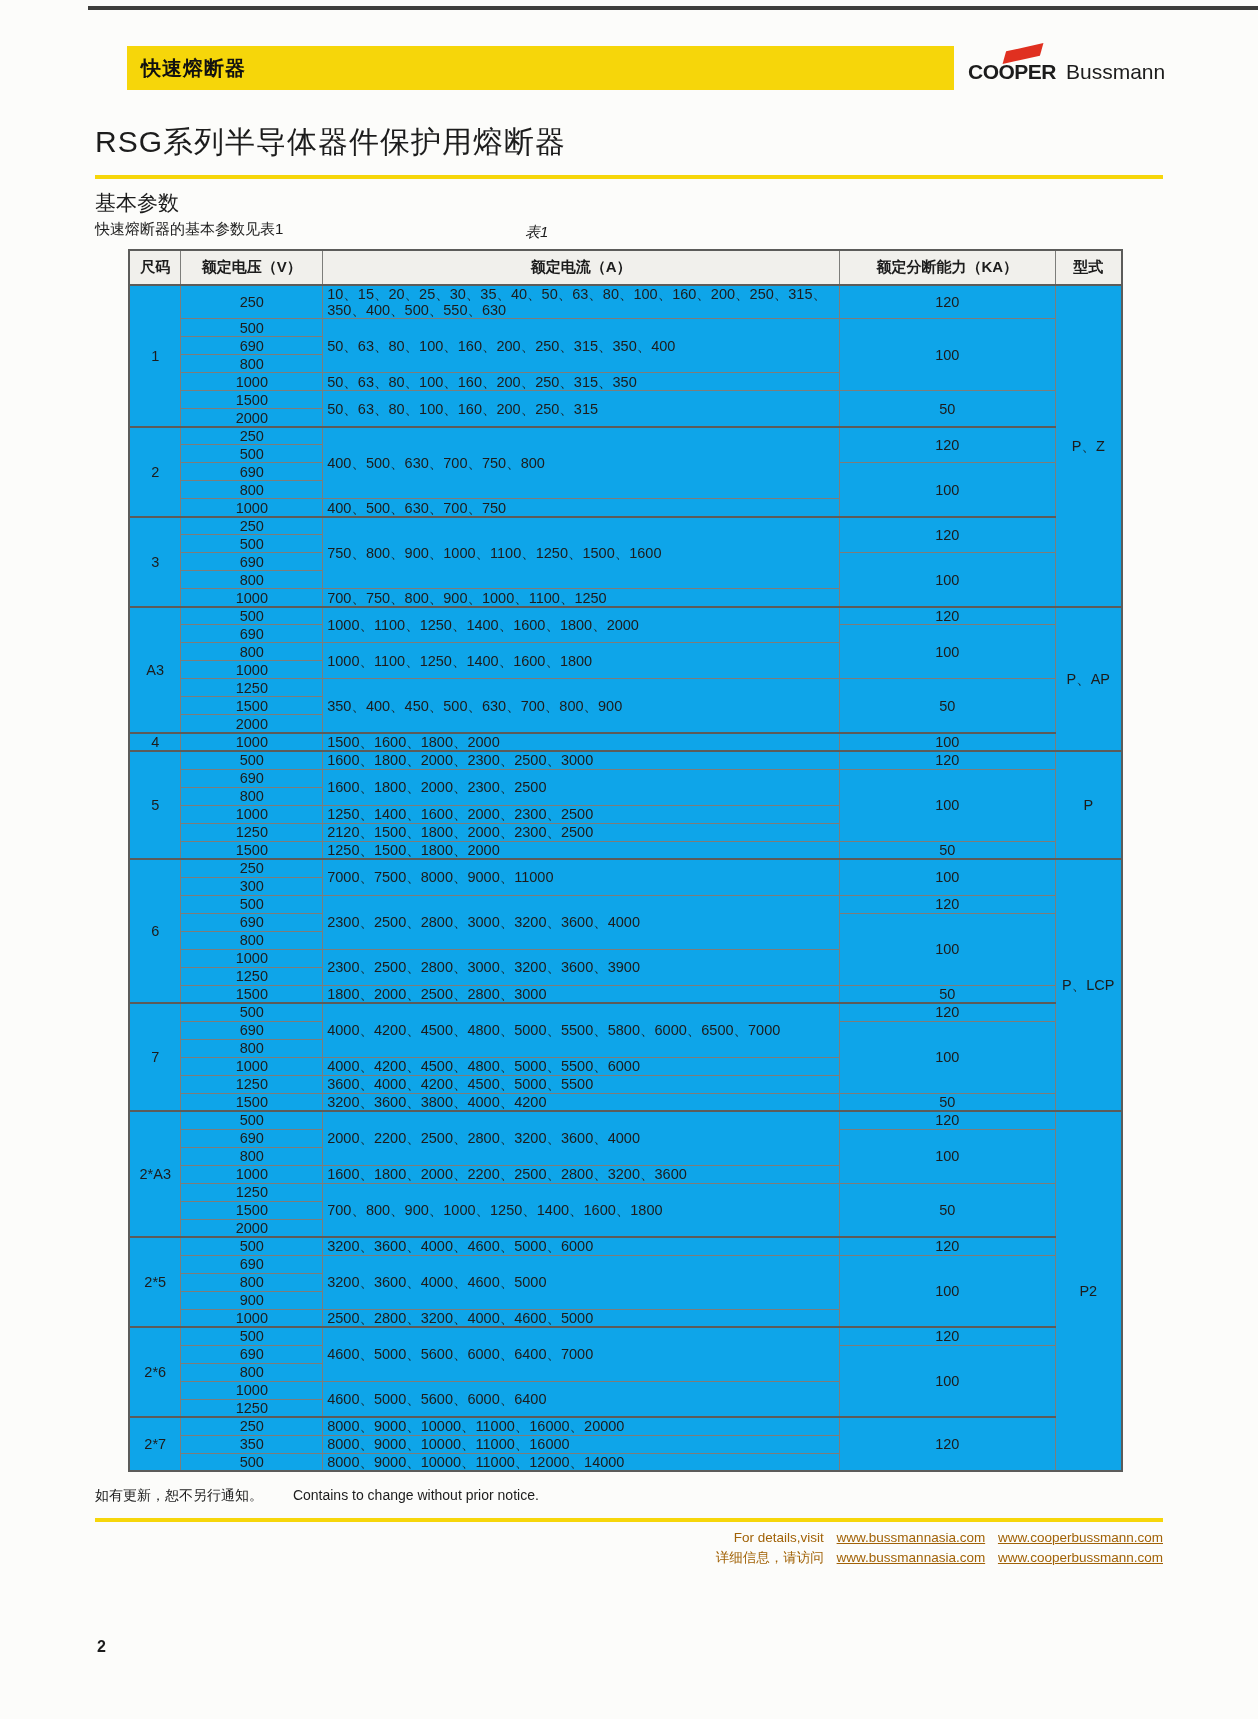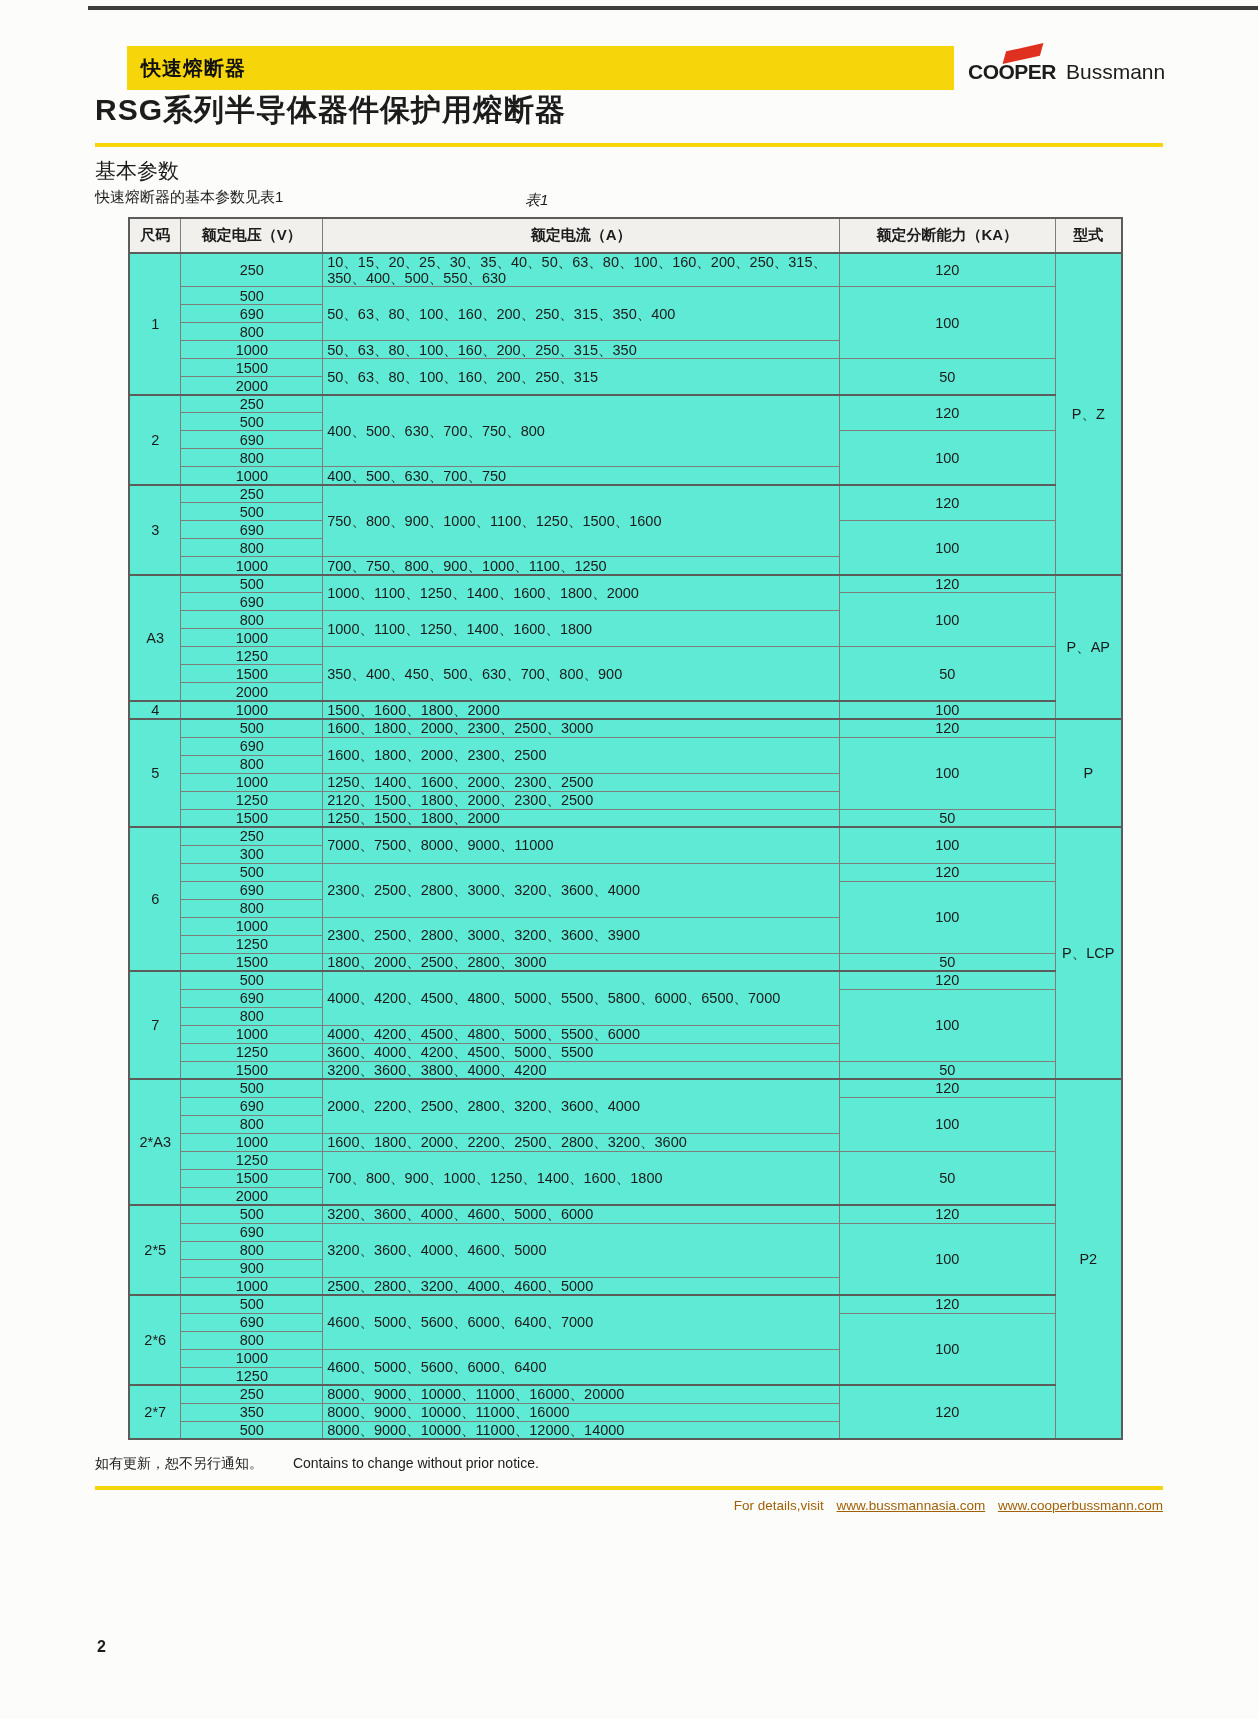--- a/index.html
+++ b/index.html
@@ -59,23 +59,23 @@
   }
   .logo-text {
     position: absolute;
     bottom: 6px; left: 0;
     white-space: nowrap;
   }
   .logo-bold { font-size: 21px; font-weight: bold; letter-spacing: -0.5px; }
   .logo-reg  { font-size: 21px; font-weight: 400; margin-left: 10px; }
   
   .page-title {
-    margin-top: 0;
+    margin-top: 32px;
     font-size: 30px;
-    font-weight: bold;
+    font-weight: normal;
     letter-spacing: 1px;
   }
   .title-divider {
     margin-top: 12px;
     height: 4px;
     background: #f6d60a;
   }
   .section-heading {
     margin-top: 10px;
     font-size: 21px;
@@ -89,21 +89,21 @@
     font-size: 15px;
     font-style: italic;
   }
   
   table.params {
     margin-top: 7px;
     margin-left: 33px;
     width: 995px;
     border-collapse: collapse;
     border: 2px solid #5c5c5a;
-    background: #5eead4;
+    background: #0ea5e9;
   }
   table.params th, table.params td {
     border: 1px solid #7d7d7a;
     font-size: 14.5px;
     line-height: 1.12;
     padding: 0 4px;
     height: 18px;
     vertical-align: middle;
   }
   table.params th {
@@ -480,17 +480,22 @@
     </div>
 
     <div class="footer-divider"></div>
 
     <div class="footer-links">
       <div>
         <span>For details,visit</span>
         <span class="url">www.bussmannasia.com</span>
         <span class="url">www.cooperbussmann.com</span>
       </div>
+      <div>
+        <span>详细信息，请访问</span>
+        <span class="url">www.bussmannasia.com</span>
+        <span class="url">www.cooperbussmann.com</span>
+      </div>
     </div>
   </div>
 
   <div class="page-number">2</div>
 </div>
 
 </body></html>

